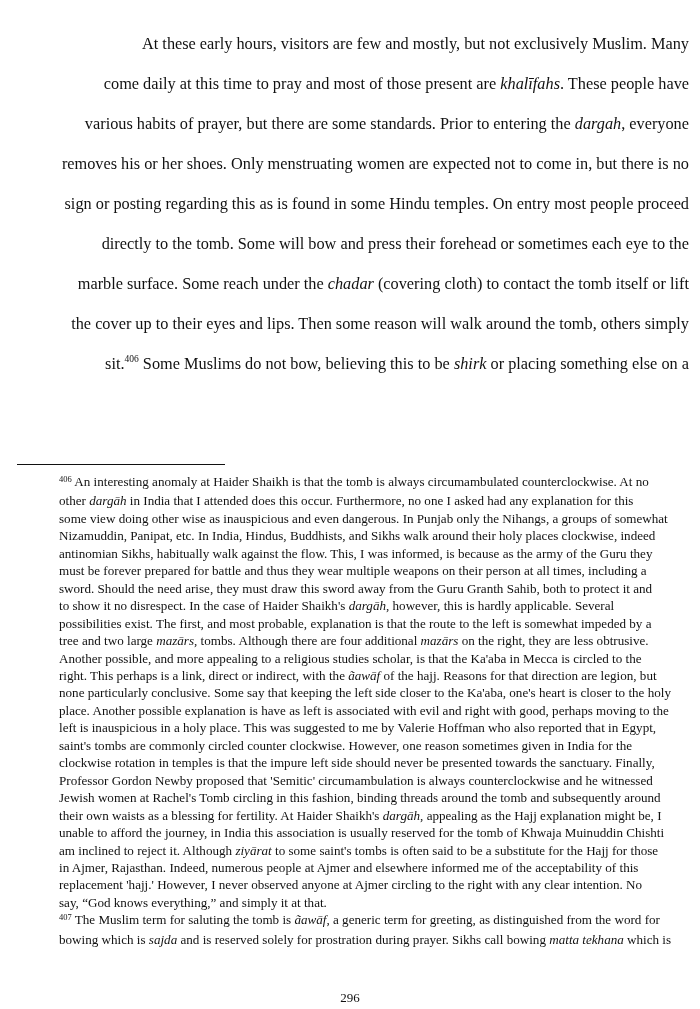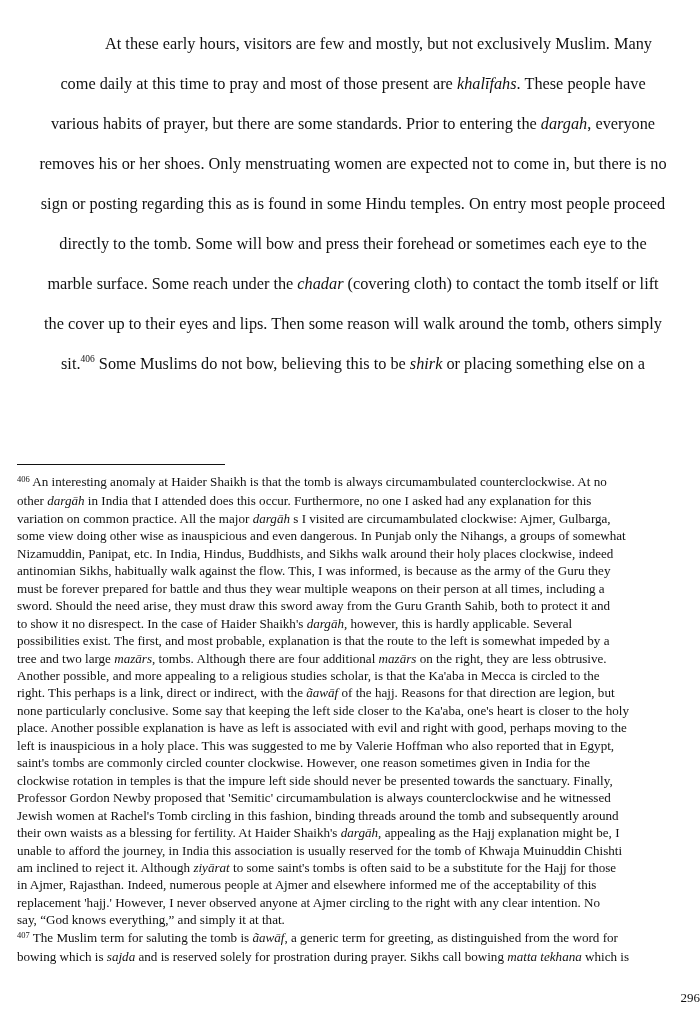--- a/index.html
+++ b/index.html
@@ -1,34 +1,34 @@
 <!DOCTYPE html>
 <html><head>
   <meta charset="utf-8">
   <style>
     html, body { margin: 0; padding: 0; background: #ffffff; }
     body { width: 700px; height: 1009px; position: relative; overflow: hidden; color: #111; }
     .page { position: absolute; left: 0; top: 0; width: 700px; height: 1009px; }
     .body-text {
       position: absolute; left: 17px; top: 24px; width: 672px;
       font-family: "Liberation Serif", serif; font-size: 16.3px; line-height: 40px;
-      margin: 0; text-align: center;
+      margin: 0; text-align: right;
     }
     .line { display: block; white-space: nowrap; }
     .line.first { padding-left: 51px; }
     sup { font-size: 9.5px; vertical-align: 0; position: relative; top: -7px; }
     .rule { position: absolute; left: 17px; top: 464px; width: 208px; height: 1px; background: #111; }
     .notes {
       position: absolute; left: 17px; top: 473px; width: 680px;
       font-family: "Liberation Serif", serif; font-size: 13.1px; line-height: 17.45px;
     }
-    .notes .line { white-space: nowrap; }
+    .notes .line { white-space: nowrap; margin-left: 42px; }
     .fnmark { font-size: 8.5px; position: relative; top: -4px; }
     .pagenum {
-      position: absolute; left: 0; width: 700px; top: 990px; text-align: right;
+      position: absolute; left: 0; width: 700px; top: 990px; text-align: center;
       font-family: "Liberation Serif", serif; font-size: 13px;
     }
     i { font-style: italic; }
   </style>
 </head>
 <body>
 
 <div class="page">
   <div class="body-text" id="body">
       <span class="line first">At these early hours, visitors are few and mostly, but not exclusively Muslim.  Many</span>
@@ -38,21 +38,20 @@
       <span class="line">sign or posting regarding this as is found in some Hindu temples.  On entry most people proceed</span>
       <span class="line">directly to the tomb.  Some will bow and press their forehead or sometimes each eye to the</span>
       <span class="line">marble surface.  Some reach under the <i>chadar</i> (covering cloth) to contact the tomb itself or lift</span>
       <span class="line">the cover up to their eyes and lips.  Then some reason will walk around the tomb, others simply</span>
       <span class="line">sit.<sup>406</sup>  Some Muslims do not bow, believing this to be <i>shirk</i> or placing something else on a</span>
     </div>
   <div class="rule"></div>
   <div class="notes" id="notes">
       <span class="line"><span class="fnmark">406</span> An interesting anomaly at Haider Shaikh is that the tomb is always circumambulated counterclockwise.  At no</span>
       <span class="line">other <i>dargāh</i> in India that I attended does this occur.  Furthermore, no one I asked had any explanation for this</span>
-      <span class="line">variation on common practice.  All the major <i>dargāh</i> s I visited are circumambulated clockwise: Ajmer, Gulbarga,</span>
       <span class="line">some view doing other wise as inauspicious and even dangerous.  In Punjab only the Nihangs, a groups of somewhat</span>
       <span class="line">Nizamuddin, Panipat, etc.  In India, Hindus, Buddhists, and Sikhs walk around their holy places clockwise, indeed</span>
       <span class="line">antinomian Sikhs, habitually walk against the flow.  This, I was informed, is because as the army of the Guru they</span>
       <span class="line">must be forever prepared for battle and thus they wear multiple weapons on their person at all times, including a</span>
       <span class="line">sword.  Should the need arise, they must draw this sword away from the Guru Granth Sahib, both to protect it and</span>
       <span class="line">to show it no disrespect.  In the case of Haider Shaikh's <i>dargāh</i>, however, this is hardly applicable.  Several</span>
       <span class="line">possibilities exist.  The first, and most probable, explanation is that the route to the left is somewhat impeded by a</span>
       <span class="line">tree and two large <i>mazārs</i>, tombs.  Although there are four additional <i>mazārs</i> on the right, they are less obtrusive.</span>
       <span class="line">Another possible, and more appealing to a religious studies scholar, is that the Ka'aba in Mecca is circled to the</span>
       <span class="line">right.  This perhaps is a link, direct or indirect, with the <i>ãawāf</i> of the hajj.  Reasons for that direction are legion, but</span>

